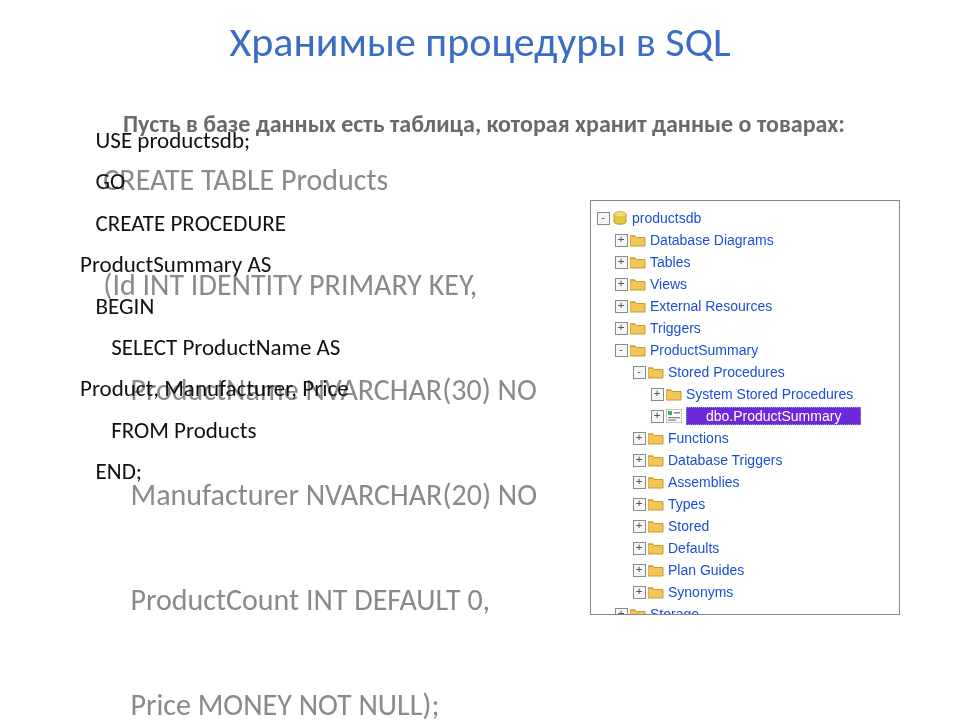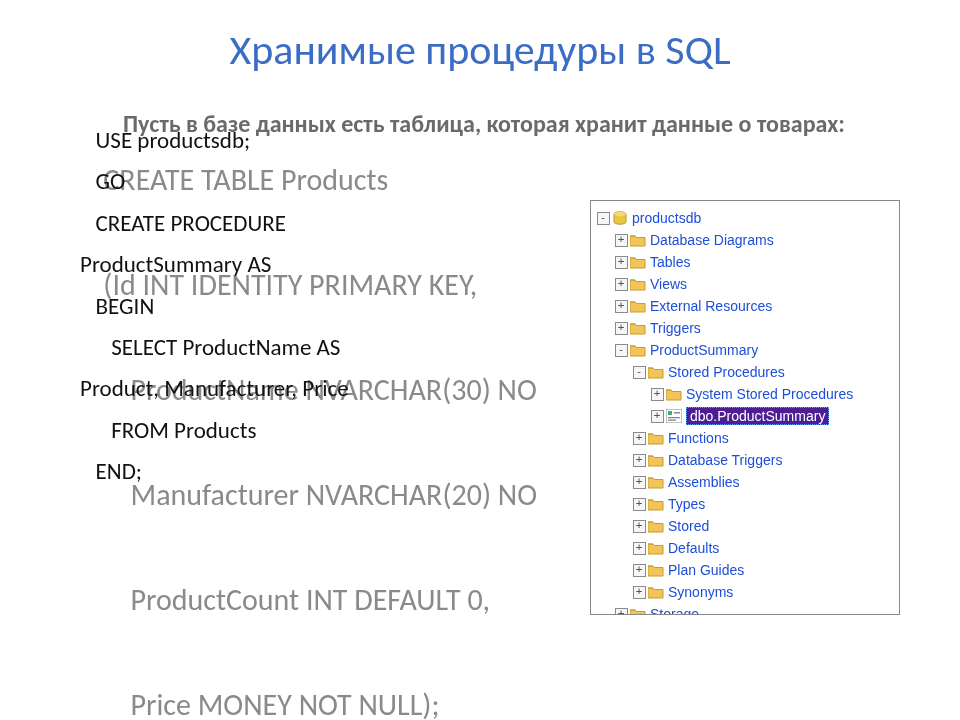--- a/index.html
+++ b/index.html
@@ -9,21 +9,21 @@
     background: #fff;
     font-family: Calibri, Arial, sans-serif;
     position: relative;
     overflow: hidden;
   }
   .title {
     color: #3c6dc5;
     font-size: 42px;
     font-weight: 400;
     text-align: center;
-    padding-top: 24px;
+    padding-top: 16px;
     padding-bottom: 10px;
   }
   .text-area {
     position: absolute;
     left: 80px;
     top: 100px;
     width: 800px;
     font-size: 24px;
     color: #333;
   }
@@ -93,21 +93,21 @@
     border: 1px solid #8a8a8a;
     font-size: 11px;
     line-height: 9px;
     text-align: center;
     color: #555;
     background: #f6f6f6;
     font-family: monospace;
   }
   .ic { width: 18px; height:16px; display:inline-flex; align-items:center; justify-content:center; margin-right:3px; }
   .node-label { color: #1d4ed8; }
-  .node-label.sel { background: #4c1d95; color: #fff; padding: 0 3px; border:1px dotted #6aa0ff; }
+  .node-label.sel { background: #6d28d9; color: #fff; padding: 0 19px; border:1px dotted #6aa0ff; }
 </style>
 </head>
 <body>
 
 <div class="title">Хранимые процедуры в SQL</div>
 
 <div class="text-area">
 
   <div class="layer-back">
     <div style="text-indent:40px;">Пусть в базе данных есть таблица, которая хранит данные о товарах:</div>

